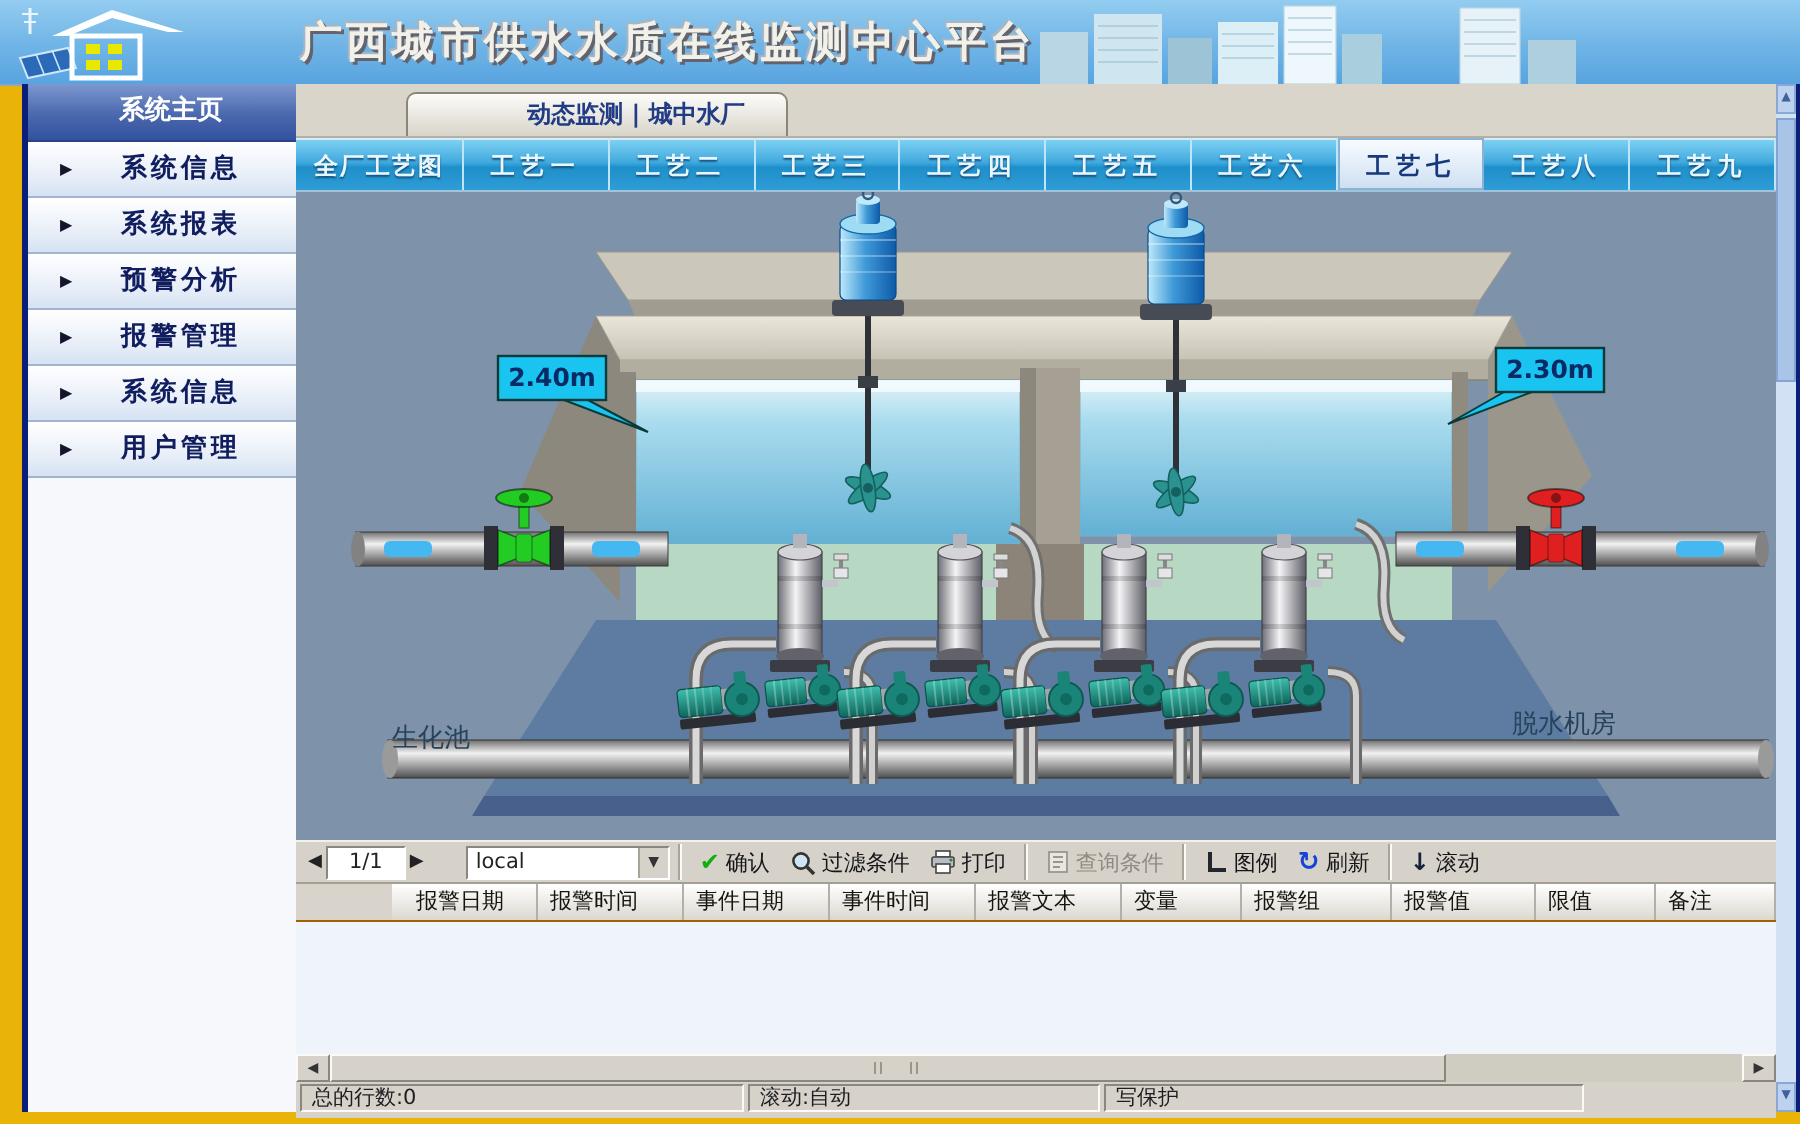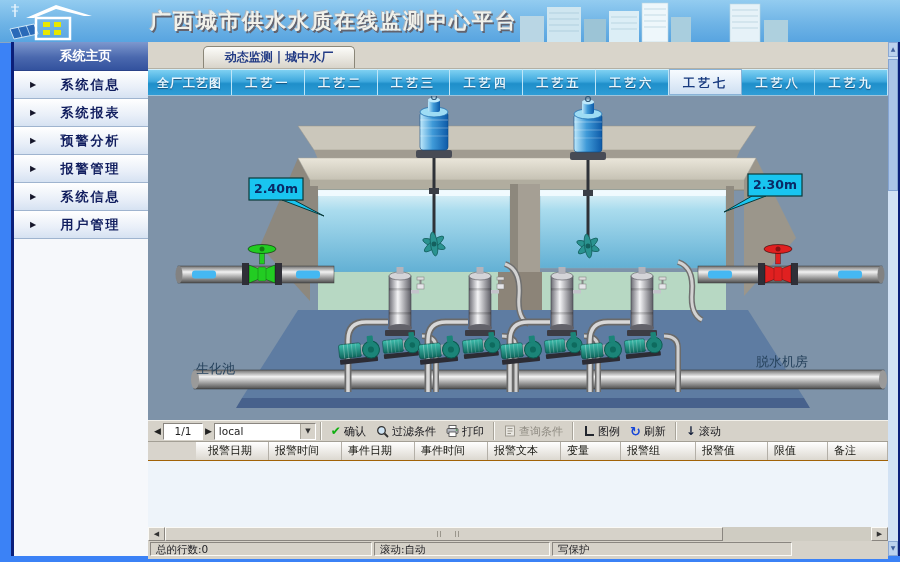--- a/index.html
+++ b/index.html
@@ -1,44 +1,44 @@
 <!DOCTYPE html>
 <html><head>
 <meta charset="utf-8">
 <style>
   html,body{margin:0;padding:0;background:#0b1f7a;font-family:"DejaVu Sans","Liberation Sans",sans-serif;}
-  .page{position:relative;width:900px;height:562px;background:#3b82f6;overflow:hidden;}
+  .page{position:relative;width:900px;height:562px;background:#eab308;overflow:hidden;}
   
   .hdr{position:absolute;left:0;top:0;width:900px;height:42px;background:linear-gradient(180deg,#93ccf0 0%,#6fb4e6 55%,#58a4e0 100%);border-bottom:1px solid #8aa6c2;}
   .hdr-logo{position:absolute;left:8px;top:1px;}
   .hdr-city{position:absolute;left:520px;top:0;}
   .hdr-title{position:absolute;left:150px;top:7px;font-size:21px;font-weight:bold;letter-spacing:2px;color:#f1f1ea;text-shadow:1.5px 1.5px 0 #63636e,-1px -1px 0 #a9b6c2;white-space:nowrap;}
   .hdr-welcome{position:absolute;left:742px;top:21px;font-size:13px;font-weight:bold;font-style:italic;color:#f6f600;text-shadow:1px 1px 0 rgba(120,45,20,.85);white-space:nowrap;}
   
   .sidebar{position:absolute;left:0;top:42px;width:148px;height:514px;background:#f6f8fb;border-left:3px solid #0b1f7a;border-right:2px solid #9ab6d8;box-sizing:border-box;margin-left:11px;}
   .sb-home{height:28px;line-height:28px;text-align:center;font-size:13px;font-weight:bold;color:#fff;background:linear-gradient(180deg,#7d98ce 0%,#4a68ae 55%,#33529e 100%);border-bottom:1px solid #2a4288;}
   .sb-item{height:27px;line-height:27px;display:flex;align-items:center;background:linear-gradient(180deg,#ffffff 0%,#e9eff8 60%,#d6e2f2 100%);border-bottom:1px solid #9fb4cf;cursor:pointer;}
   .sb-arrow{width:12px;margin-left:16px;font-size:8px;color:#15162a;}
   .sb-label{flex:1;text-align:center;margin-right:18px;font-size:13px;font-weight:bold;color:#101d5e;letter-spacing:2px;}
   
   .main{position:absolute;left:148px;top:42px;width:740px;height:514px;}
   .crumb-strip{height:26px;background:#d9d5cb;border-bottom:1px solid #b4b0a4;position:relative;}
-  .crumb-tab{position:absolute;left:55px;bottom:0;width:150px;height:21px;line-height:21px;text-align:center;background:linear-gradient(180deg,#fcfcf9,#d8d4ca);border:1px solid #8a8678;border-bottom:none;border-radius:5px 5px 0 0;font-size:12px;font-weight:bold;color:#223b85;cursor:pointer;}
+  .crumb-tab{position:absolute;left:55px;bottom:0;width:150px;height:21px;line-height:21px;text-align:center;background:linear-gradient(180deg,#fcfcf9,#d8d4ca);border:1px solid #8a8678;border-bottom:none;border-radius:5px 5px 0 0;font-size:12px;font-weight:bold;color:#223b85;cursor:pointer;padding-left:39px;}
   .tabbar{height:26px;display:flex;background:#2e9cd6;border-bottom:1px solid #9fc4da;}
   .ptab{flex:1 1 0;line-height:26px;text-align:center;font-size:12px;font-weight:bold;letter-spacing:3px;color:#e8f7ff;text-shadow:0 1px 1px #14507a;background:linear-gradient(180deg,#7ed0f2 0%,#3fa9de 45%,#1f8fca 55%,#2f9dd6 100%);border-right:1px solid #bfe6f8;border-top:1px solid #cfeefc;box-sizing:border-box;cursor:pointer;white-space:nowrap;}
   .ptab.first{flex:0 0 84px;letter-spacing:1px;}
   .ptab.sel{background:linear-gradient(180deg,#f7fbff 0%,#cfe0f2 100%);color:#16397e;text-shadow:none;border:1px solid #89b2d6;}
   .canvas{height:324px;position:relative;background:#7E93A9;}
   
   .toolbar{height:22px;background:#d6d2c9;border-top:1px solid #f2f0ea;border-bottom:1px solid #a39f95;display:flex;align-items:center;padding:0 4px;box-sizing:border-box;}
   .tb-btn{display:flex;align-items:center;gap:3px;padding:0 5px;height:18px;font-size:11px;color:#15151a;cursor:pointer;white-space:nowrap;}
   .tb-btn.nav{padding:0 2px;font-size:9px;color:#222;}
   .tb-btn.disabled{color:#8f8b82;cursor:default;}
   .tb-field{width:38px;height:15px;line-height:15px;text-align:center;background:#fff;border:1px solid;border-color:#8a8680 #fff #fff #8a8680;font-size:10.5px;color:#222;}
-  .tb-dd{display:flex;width:100px;height:15px;background:#fff;border:1px solid;border-color:#8a8680 #fff #fff #8a8680;margin-left:0;cursor:pointer;}
+  .tb-dd{display:flex;width:100px;height:15px;background:#fff;border:1px solid;border-color:#8a8680 #fff #fff #8a8680;margin-left:19px;cursor:pointer;}
   .tb-dd-val{flex:1;font-size:10.5px;line-height:15px;padding-left:4px;color:#222;}
   .tb-dd-btn{width:14px;text-align:center;font-size:7px;line-height:15px;background:#d6d2c9;border-left:1px solid #a8a49a;color:#333;}
   .tb-sep{width:1px;height:18px;background:#a8a49a;border-right:1px solid #fbfaf6;margin:0 4px;}
   .ic-check{color:#0faf0f;font-size:12px;font-weight:bold;}
   .ic-refresh{color:#1545d8;font-size:13px;font-weight:bold;line-height:13px;}
   .ic-scroll{color:#16213c;font-size:12px;font-weight:bold;line-height:12px;}
   .tb-svg{display:block;}
   
   .thead{height:18px;display:flex;background:#d8d4cc;border-bottom:1px solid #a16207;padding-left:48px;}
   .hc{box-sizing:border-box;height:18px;line-height:17px;font-size:11px;color:#15150f;padding-left:6px;background:linear-gradient(180deg,#ffffff 0%,#dcd8d0 100%);border-right:1px solid #b4b0a8;overflow:hidden;white-space:nowrap;cursor:pointer;}

